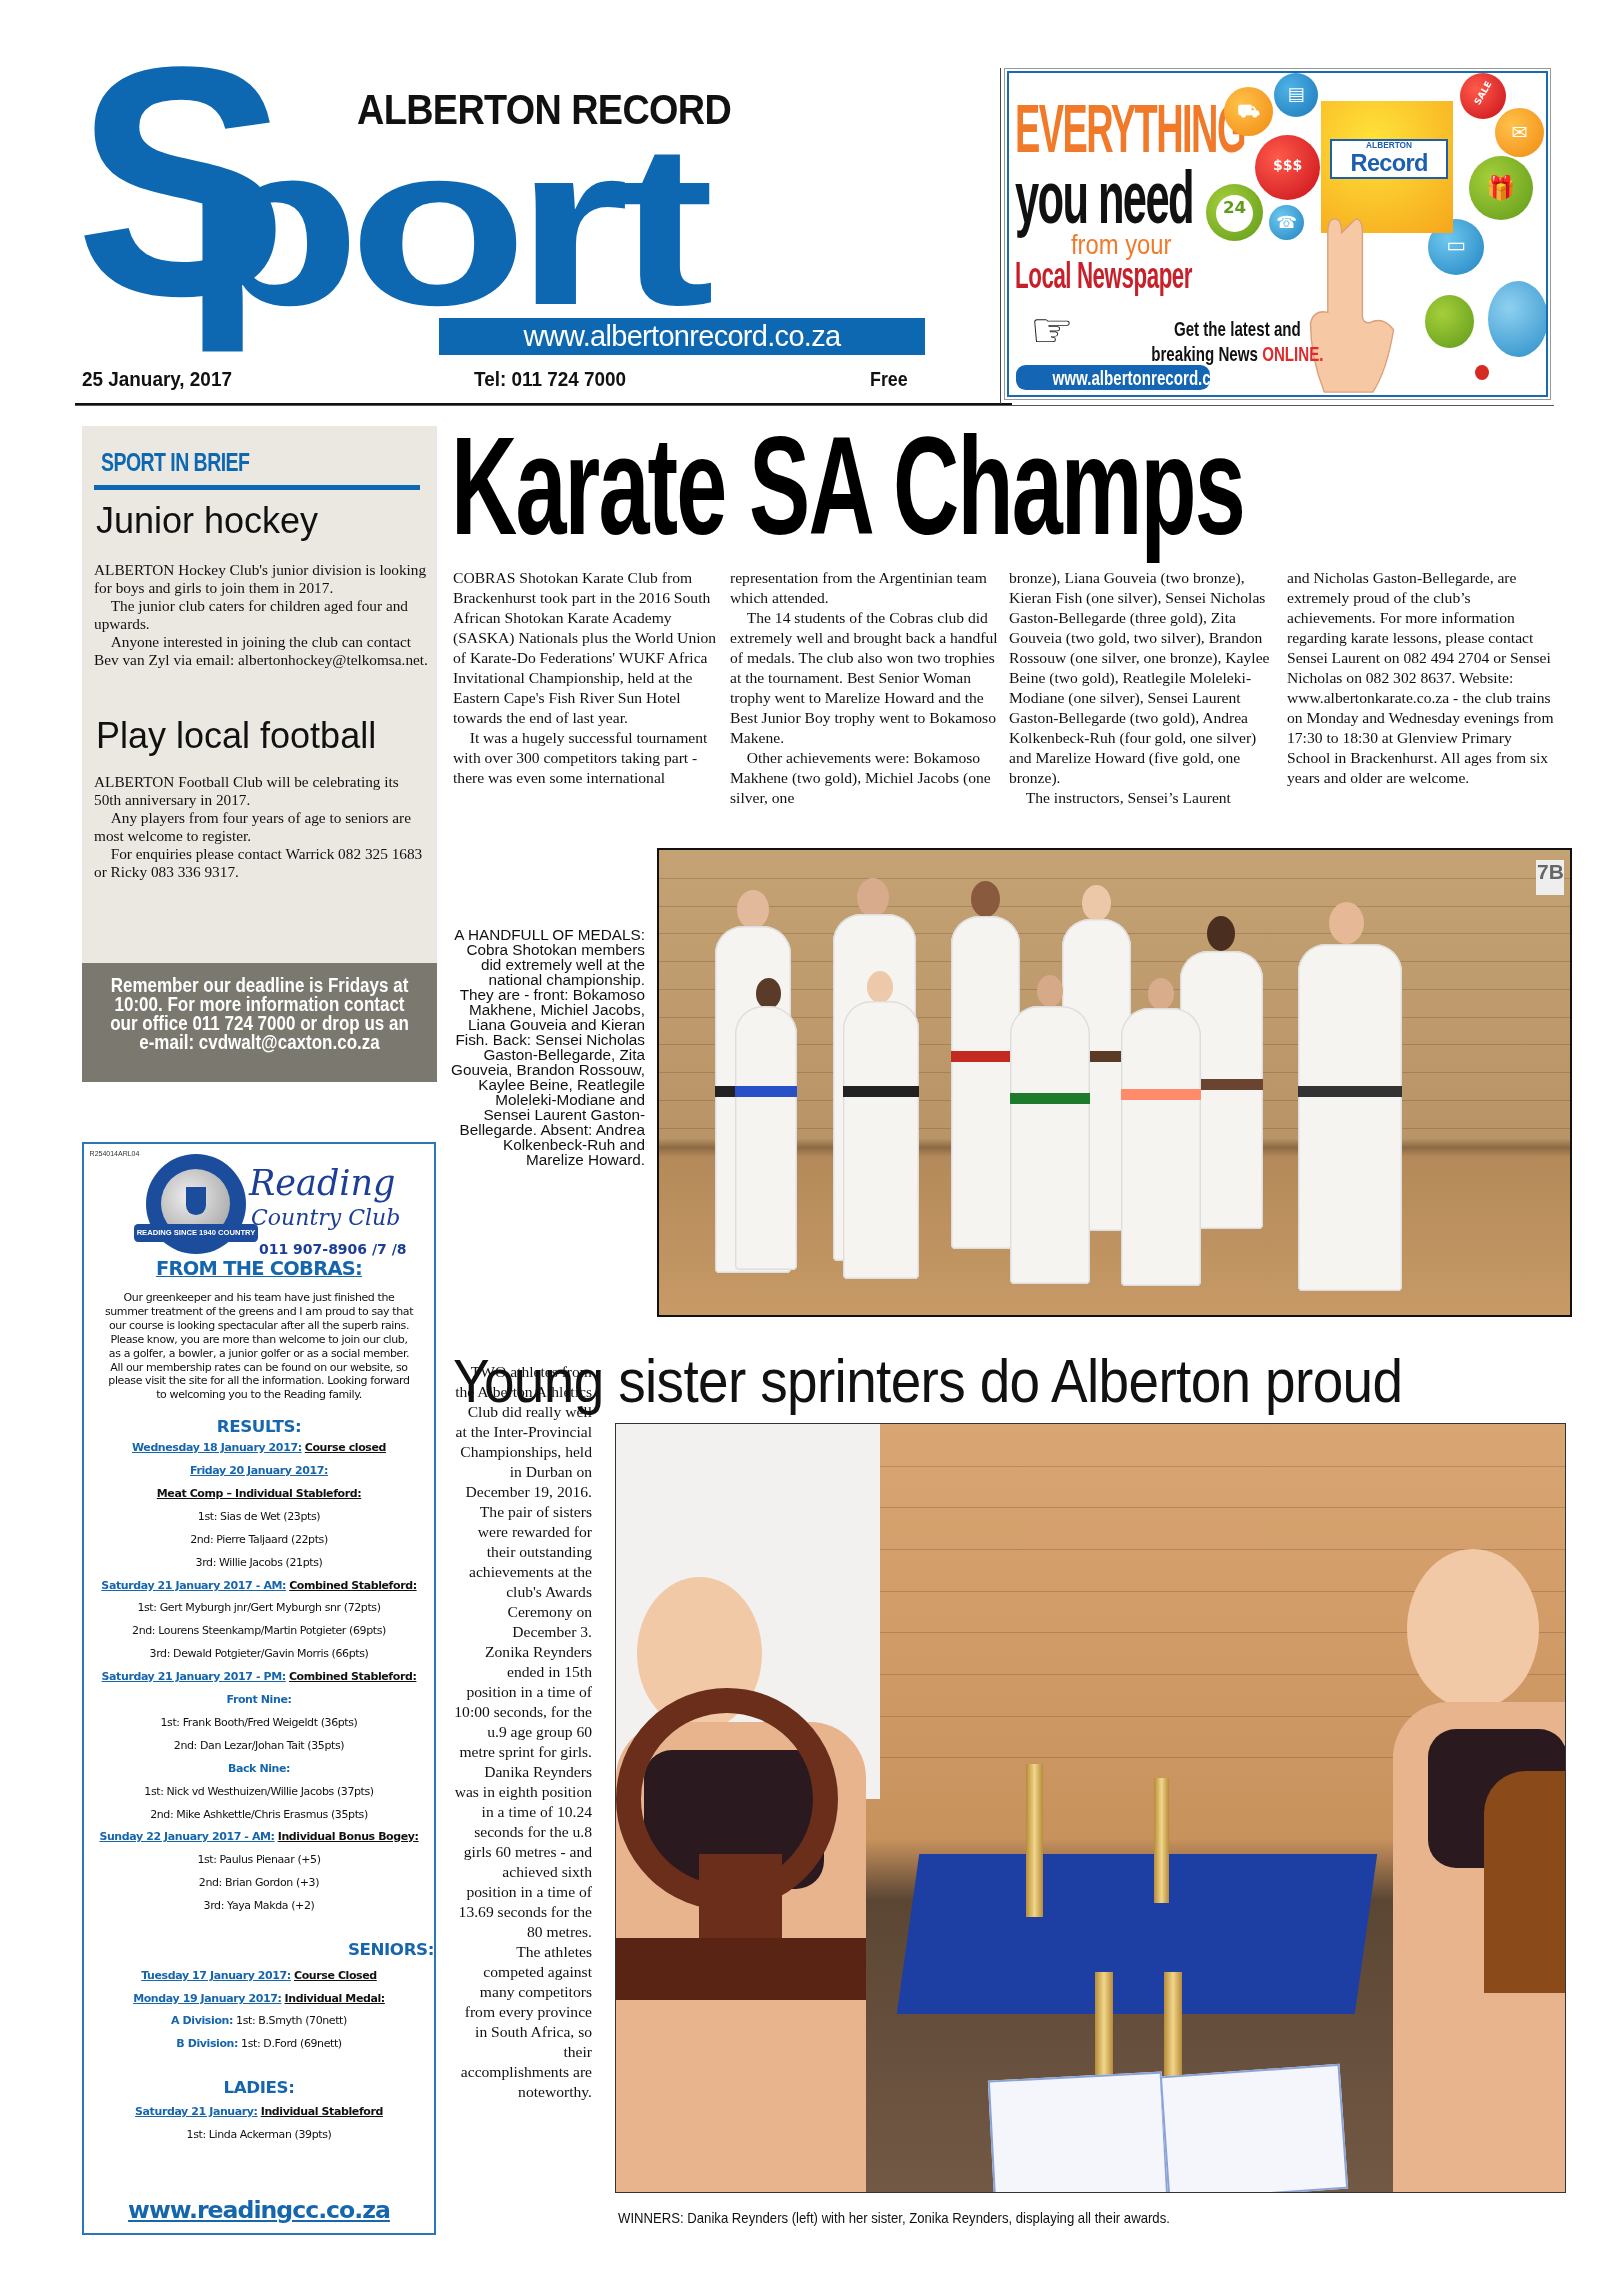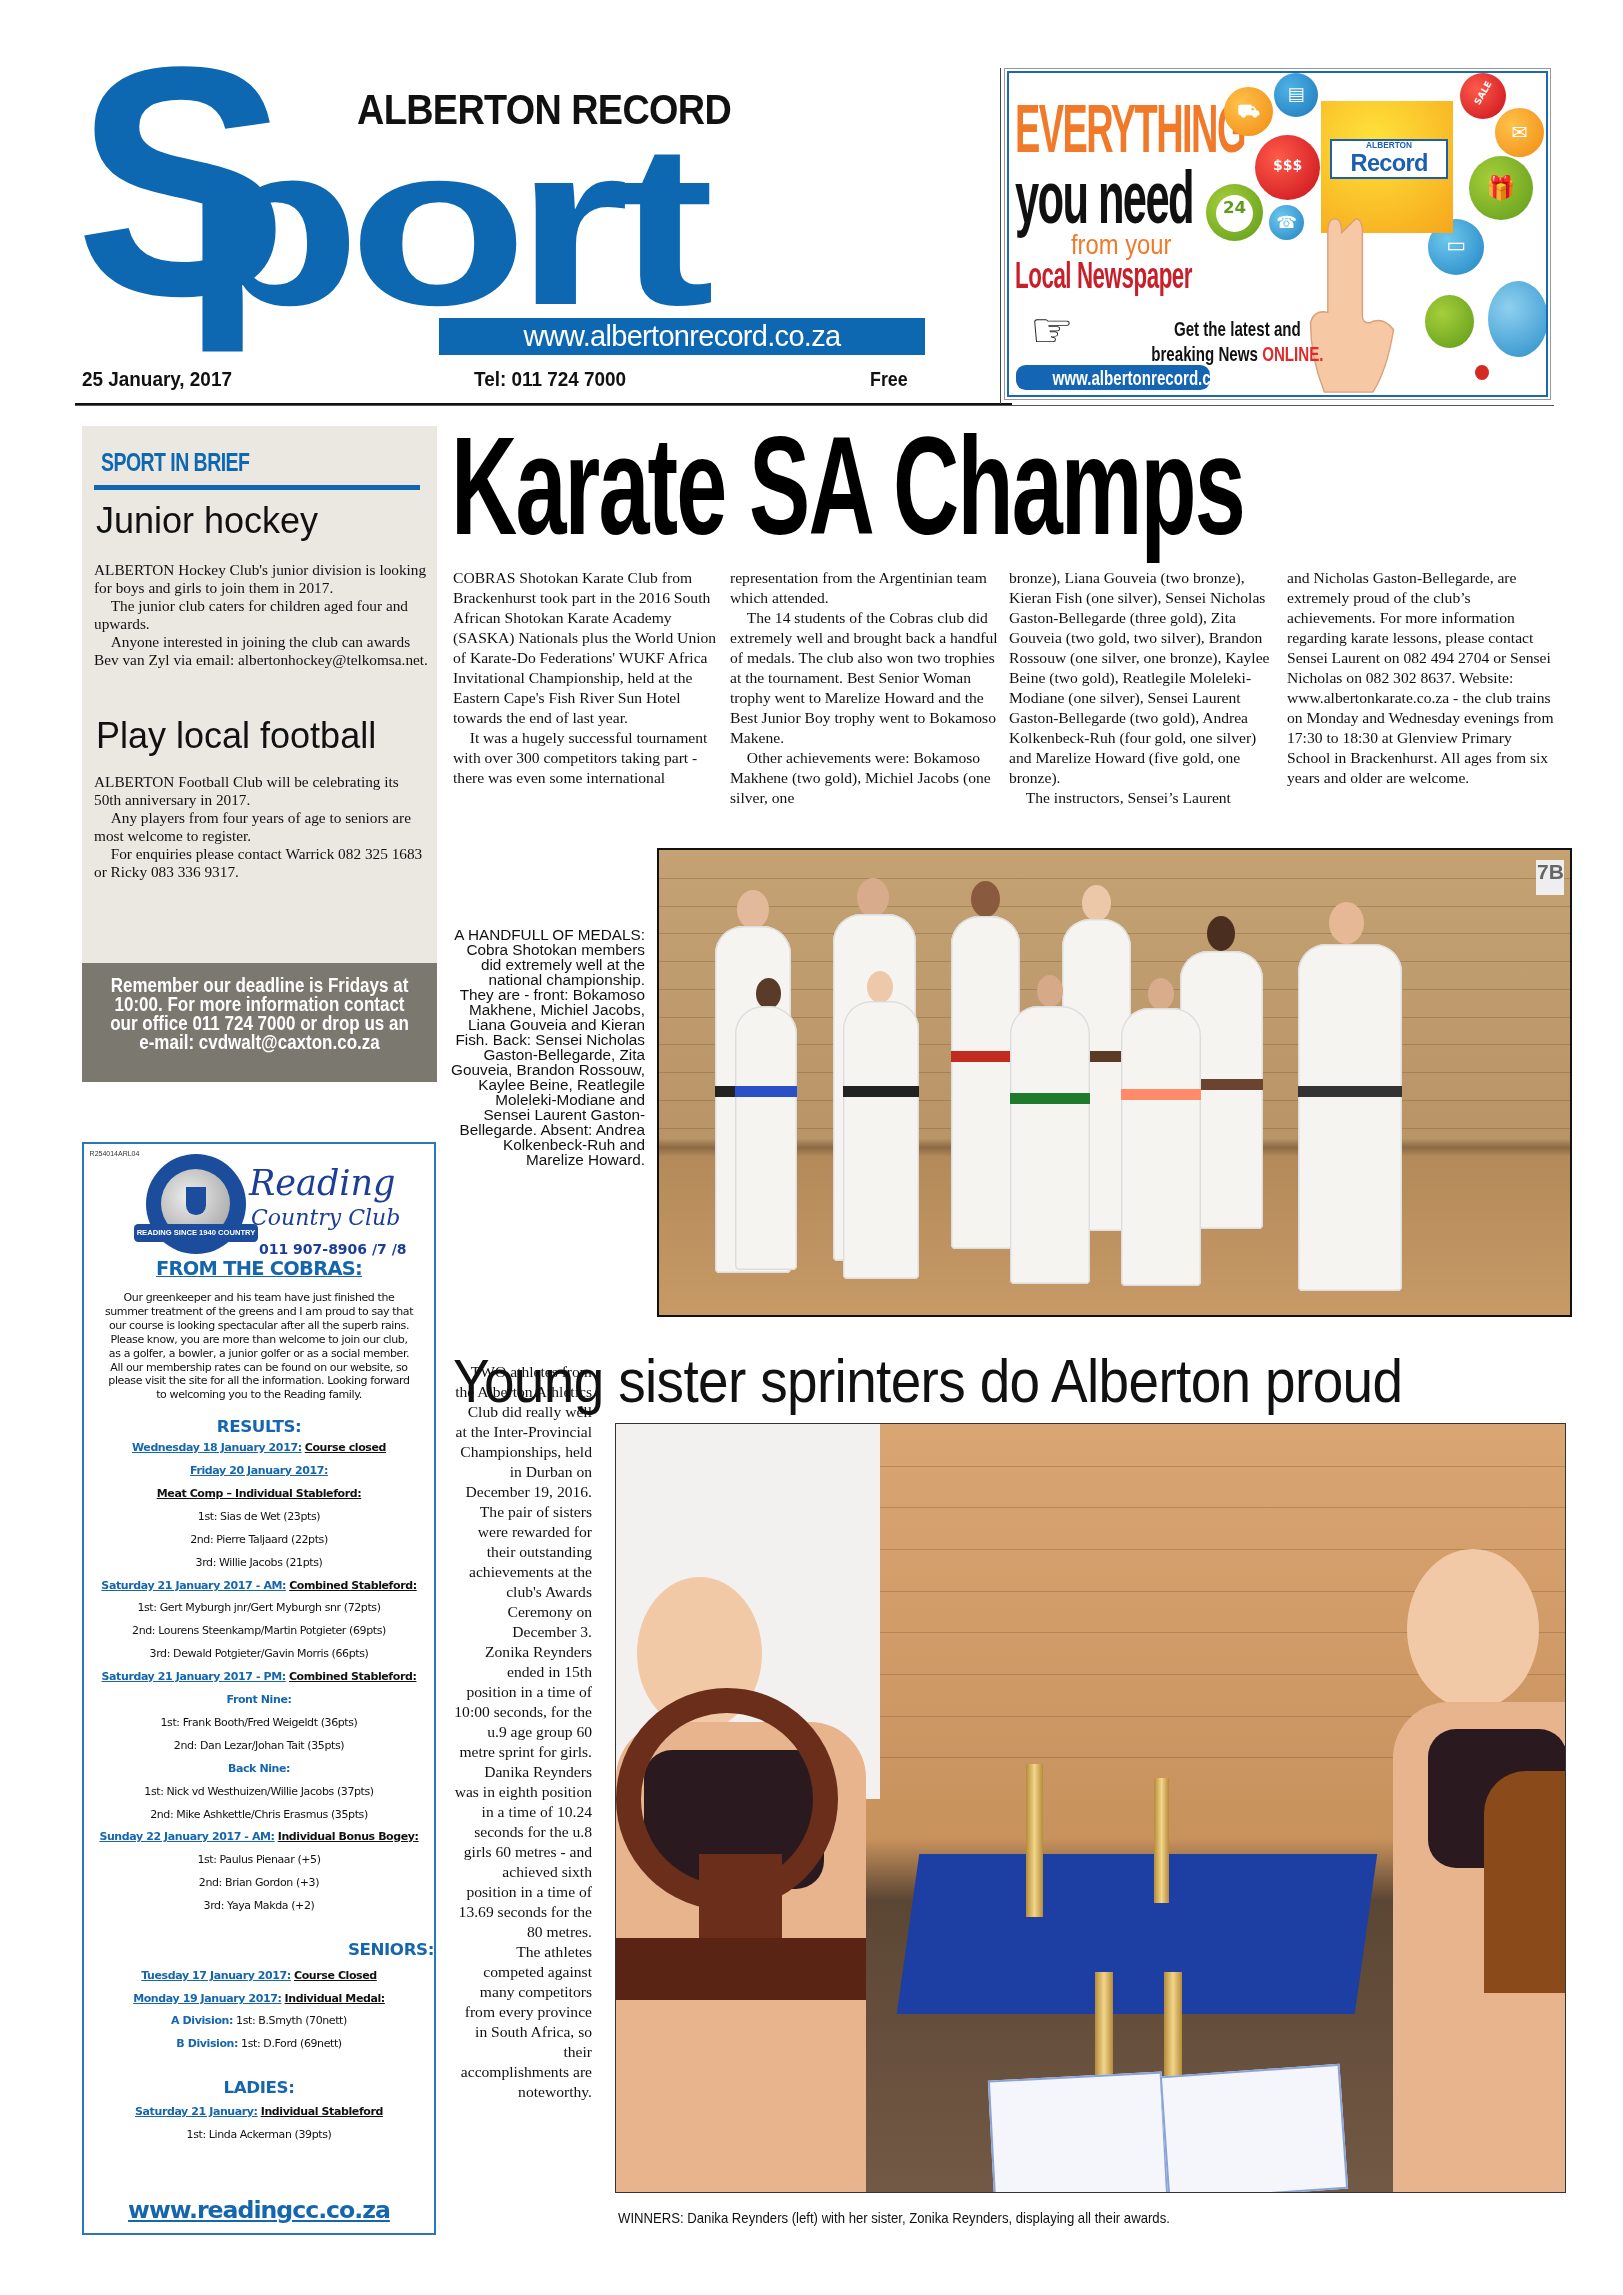--- a/index.html
+++ b/index.html
@@ -185,21 +185,21 @@
 </div>
 
 <div class="abs" id="brief"></div>
 <div class="abs" id="brief-label">SPORT IN BRIEF</div>
 <div class="abs" id="brief-bar"></div>
 
 <div class="brief-head" style="top:500px;">Junior hockey</div>
 <div class="brief-body" style="top:561px;">
   <p>ALBERTON Hockey Club's junior division is looking for boys and girls to join them in 2017.</p>
   <p>The junior club caters for children aged four and upwards.</p>
-  <p>Anyone interested in joining the club can awards Bev van Zyl via email: albertonhockey@telkomsa.net.</p>
+  <p>Anyone interested in joining the club can contact Bev van Zyl via email: albertonhockey@telkomsa.net.</p>
 </div>
 
 <div class="brief-head" style="top:715px;text-align:center;">Play local football</div>
 <div class="brief-body" style="top:773px;">
   <p>ALBERTON Football Club will be celebrating its 50th anniversary in 2017.</p>
   <p>Any players from four years of age to seniors are most welcome to register.</p>
   <p>For enquiries please contact Warrick 082 325 1683 or Ricky 083 336 9317.</p>
 </div>
 
 <div class="abs" id="deadline">

